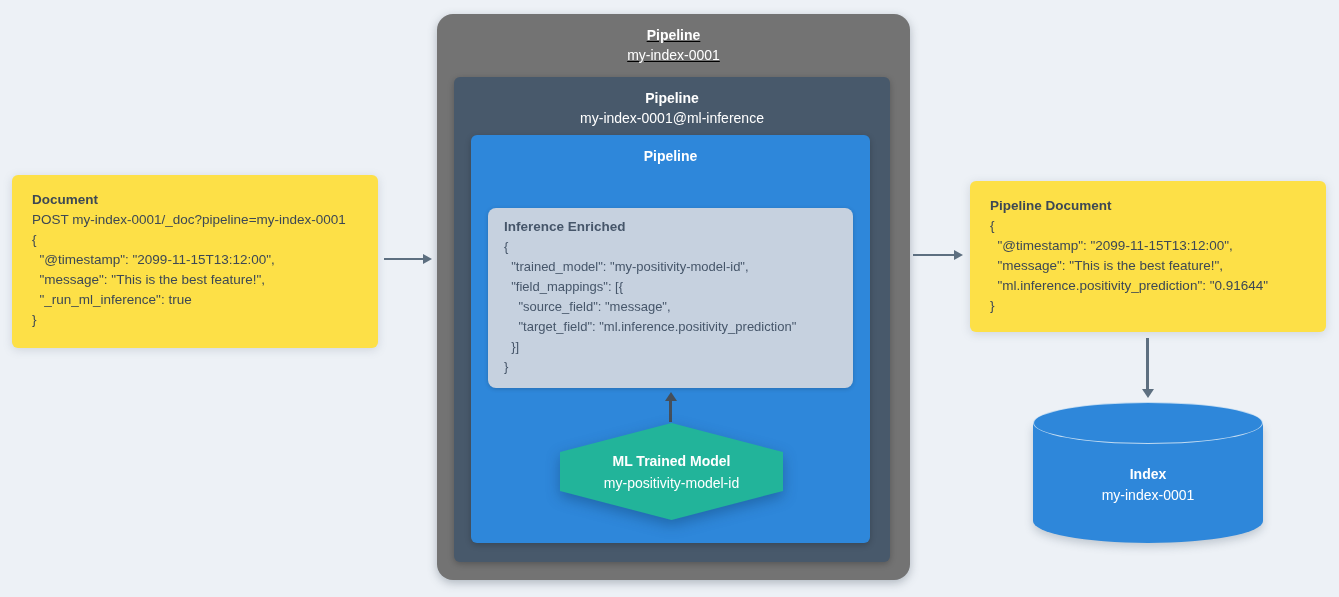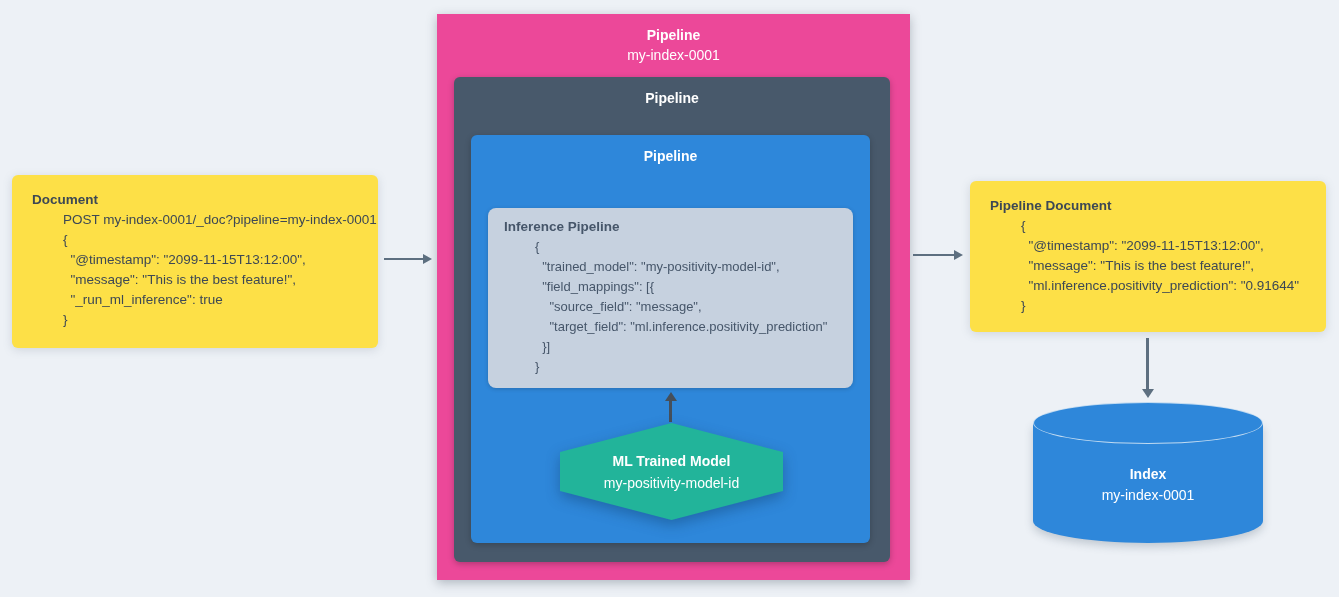--- a/index.html
+++ b/index.html
@@ -19,30 +19,31 @@
     position: absolute;
     background: #fde047;
     border-radius: 6px;
     box-shadow: 0 2px 10px rgba(105,120,135,0.22);
     padding: 15px 20px;
     color: #3d4854;
     font-size: 13.5px;
     line-height: 20px;
   }
   .doc-card .card-title { font-weight: bold; }
-  .code-line { white-space: pre; margin-left: 31px; }
+  .code-line { white-space: pre; }
 
   
   .box-outer {
     position: absolute;
     left: 437px; top: 14px;
     width: 473px; height: 566px;
-    background: #ec4899;
-    border-radius: 0;
+    background: #737373;
+    border-radius: 16px;
     box-shadow: 0 3px 10px rgba(60,75,90,0.35);
+    text-decoration: underline;
   }
   .box-dark {
     position: absolute;
     left: 17px; top: 63px;
     width: 436px; height: 485px;
     background: #48596b;
     border-radius: 6px;
     box-shadow: 0 2px 6px rgba(0,0,0,0.25);
   }
   .box-blue {
@@ -181,29 +182,30 @@
 
   <div class="box-outer">
     <div class="box-header">
       <div class="box-title">Pipeline</div>
       <div class="box-name">my-index-0001</div>
     </div>
 
     <div class="box-dark">
       <div class="box-header">
         <div class="box-title">Pipeline</div>
+        <div class="box-name">my-index-0001@ml-inference</div>
       </div>
 
       <div class="box-blue">
         <div class="box-header">
           <div class="box-title">Pipeline</div>
         </div>
 
         <div class="processor-box">
-          <div class="card-title">Inference Pipeline</div>
+          <div class="card-title">Inference Enriched</div>
           <div class="code-line">{</div>
           <div class="code-line">  "trained_model": "my-positivity-model-id",</div>
           <div class="code-line">  "field_mappings": [{</div>
           <div class="code-line">    "source_field": "message",</div>
           <div class="code-line">    "target_field": "ml.inference.positivity_prediction"</div>
           <div class="code-line">  }]</div>
           <div class="code-line">}</div>
         </div>
 
         <div class="arrow-up" id="arrow-model">

